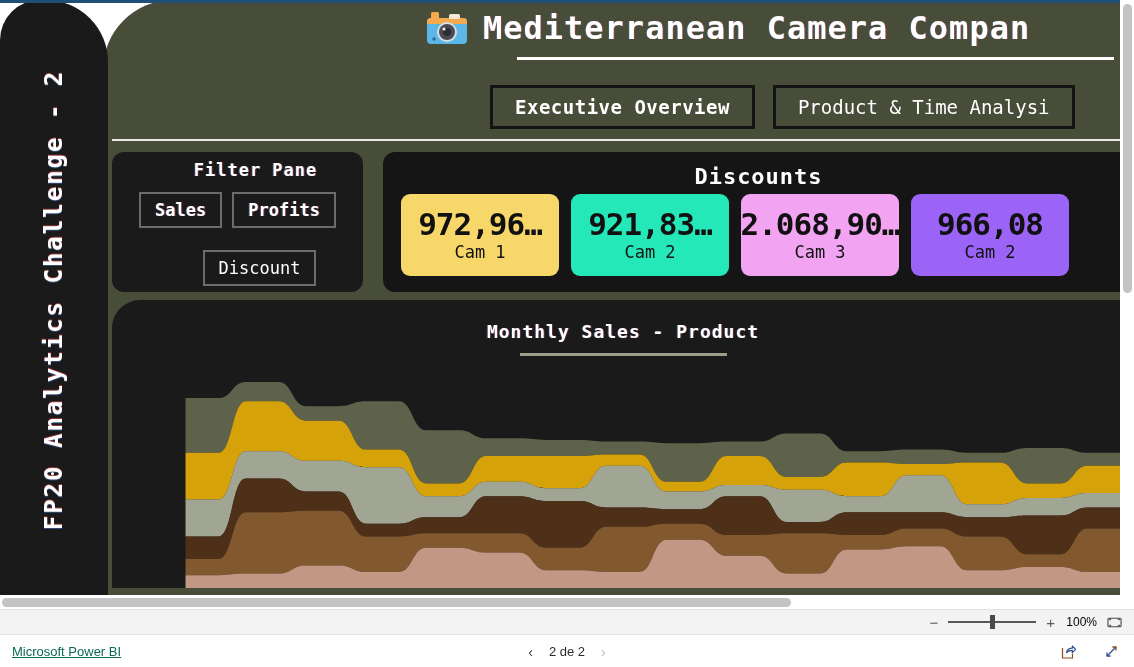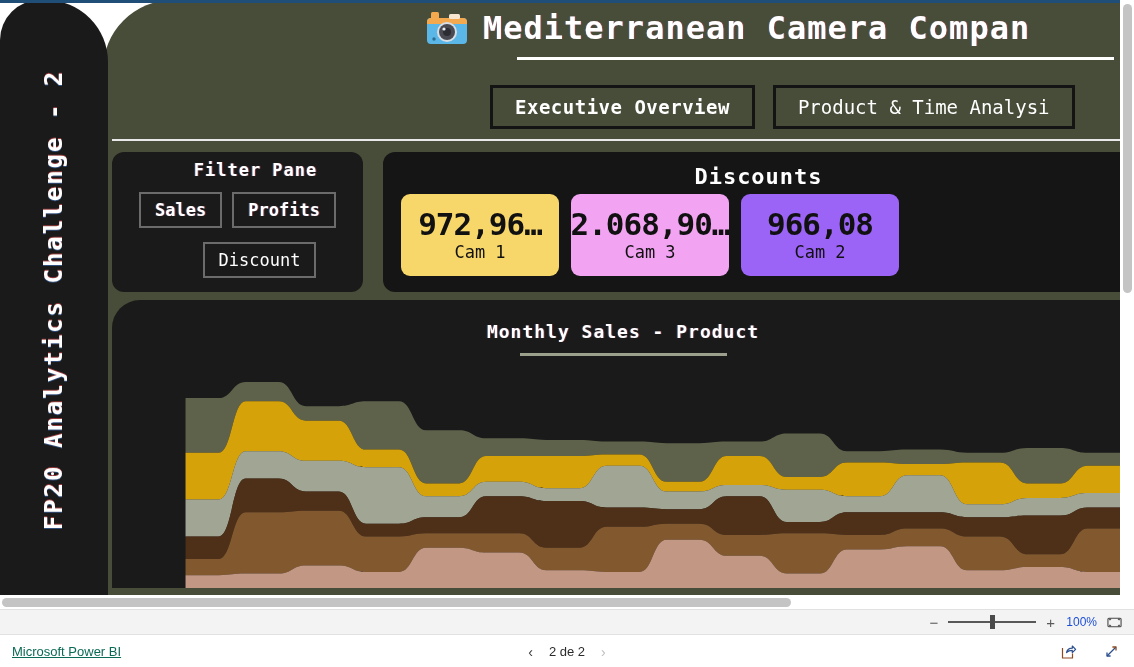--- a/index.html
+++ b/index.html
@@ -126,21 +126,21 @@
     font-weight: bold;
     letter-spacing: 1px;
     text-shadow: 1px 0 0 rgba(190,70,70,.6), -1px 0 0 rgba(70,120,200,.45);
     margin-left: 36px;
   }
   #filter-buttons-row1 {
     margin-top: 12px;
     display: flex; justify-content: center; gap: 10px;
   }
   #filter-buttons-row2 {
-    margin-top: 14px;
+    margin-top: 22px;
     display: flex; justify-content: center; padding-left: 44px;
   }
   .filter-btn {
     height: 36px;
     padding: 0 14px;
     display: flex; align-items: center; justify-content: center;
     background: transparent;
     border: 2px solid #6b6b6b;
     color: #ffffff;
     font-family: inherit;
@@ -285,21 +285,21 @@
   }
   #zoom-slider-rail {
     position: absolute; left: 0; top: 6px;
     width: 88px; height: 2px; background: #585858;
   }
   #zoom-slider-handle {
     position: absolute; left: 42px; top: 0;
     width: 5px; height: 14px; background: #4a4a4a;
   }
   #zoom-percent {
-    color: #1d4ed8; font-size: 12px;
+    color: #000000; font-size: 12px;
     font-family: "Liberation Sans", sans-serif;
     min-width: 32px; text-align: right;
   }
   #fit-icon { width: 15px; height: 15px; display: block; cursor: pointer; }
 
   #status-bar {
     position: absolute; left: 0; top: 636px;
     width: 1134px; height: 31px;
     background: #ffffff;
     display: flex; align-items: center;
@@ -388,20 +388,24 @@
       </div>
     </div>
 
     <div id="kpi-panel">
       <div id="kpi-panel-title">Discounts</div>
       <div id="kpi-cards">
         <div class="kpi-card" style="background: rgb(248, 215, 106);">
           <div class="kpi-value">972,96…</div>
           <div class="kpi-label">Cam 1</div>
         </div>
+        <div class="kpi-card" style="background: rgb(37, 232, 184);">
+          <div class="kpi-value">921,83…</div>
+          <div class="kpi-label">Cam 2</div>
+        </div>
         <div class="kpi-card" style="background: rgb(242, 164, 242);">
           <div class="kpi-value">2.068,90…</div>
           <div class="kpi-label">Cam 3</div>
         </div>
         <div class="kpi-card" style="background: rgb(156, 99, 247);">
           <div class="kpi-value">966,08</div>
           <div class="kpi-label">Cam 2</div>
         </div>
       </div>
     </div>

